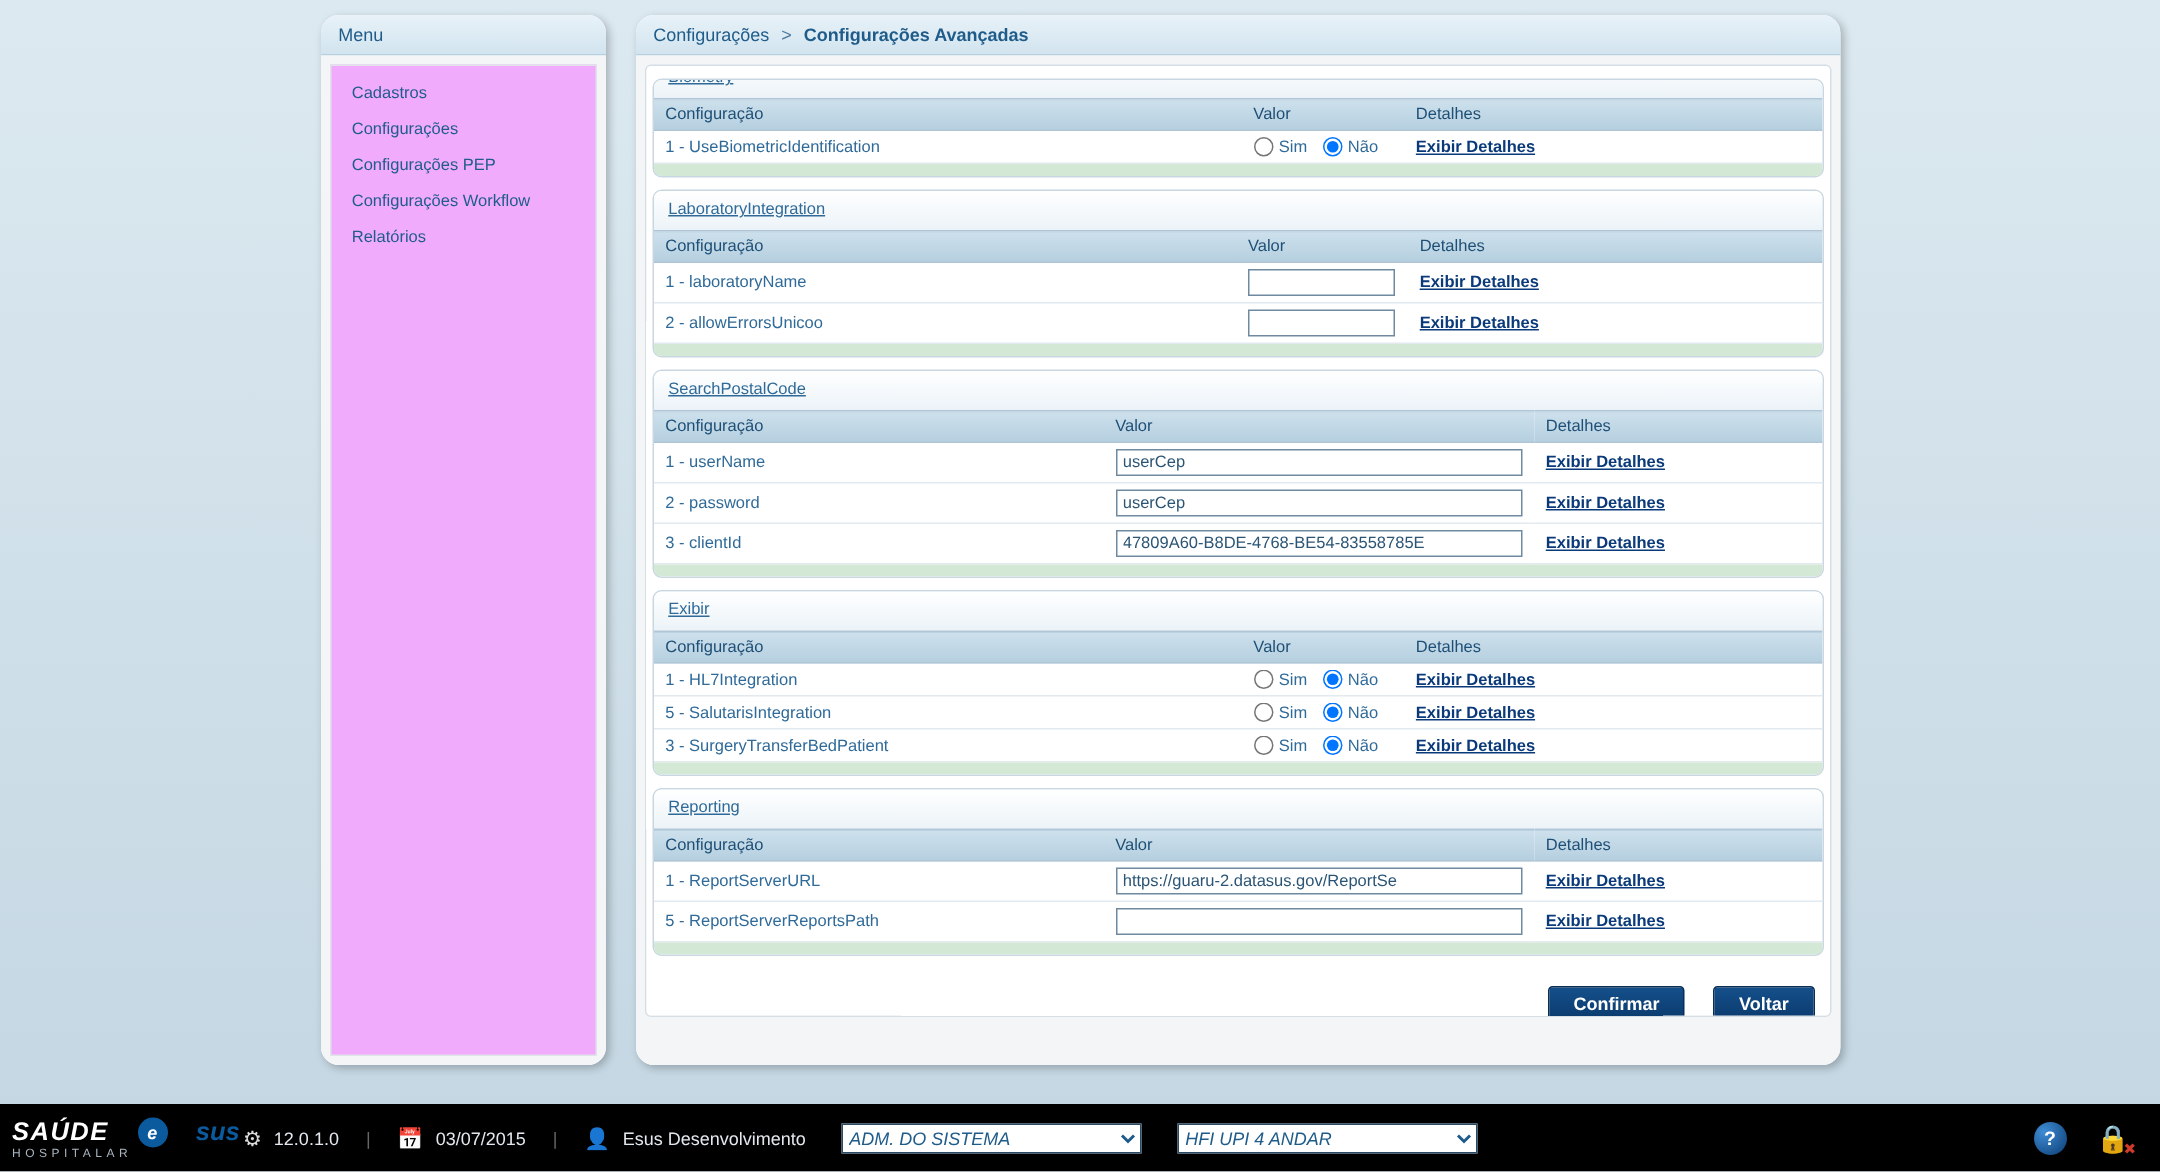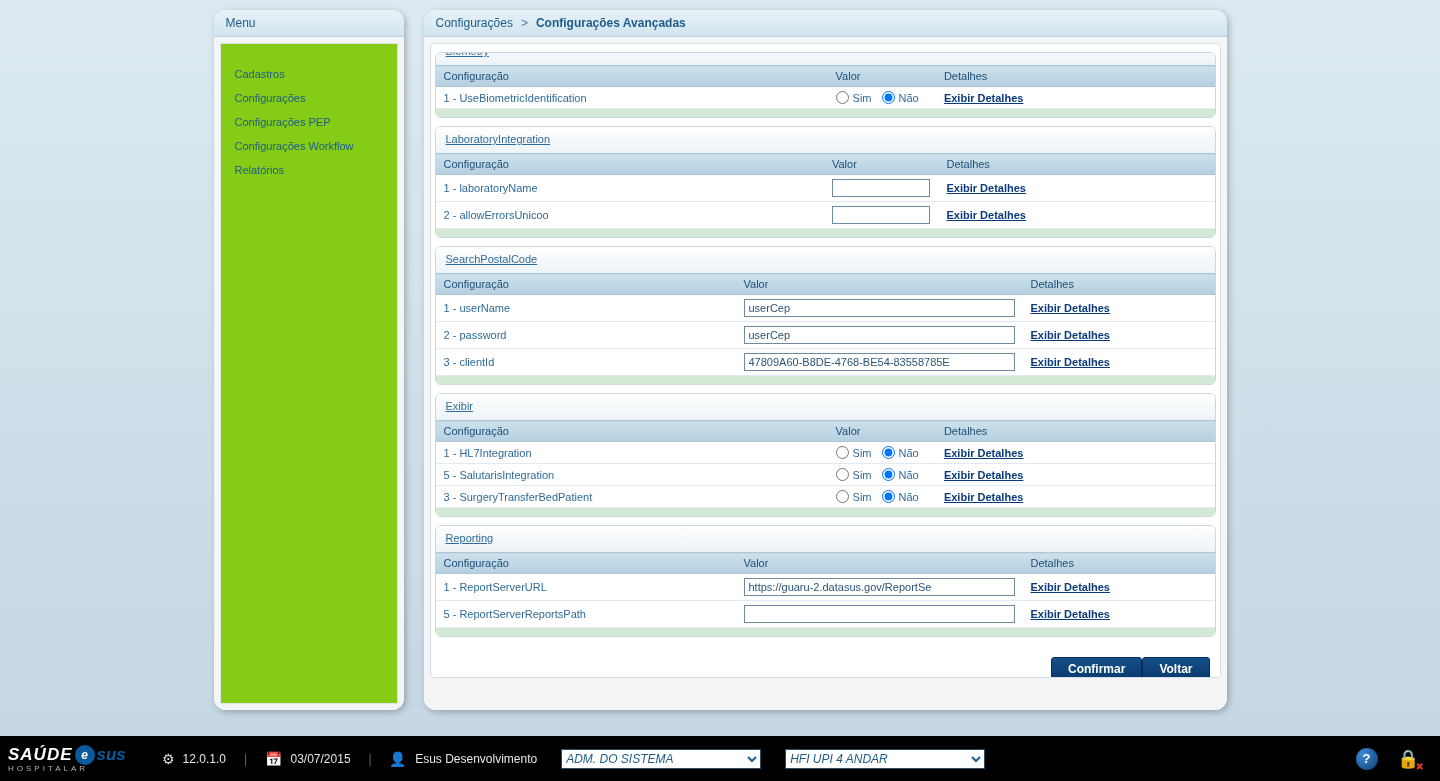--- a/index.html
+++ b/index.html
@@ -36,24 +36,24 @@
   }
   .shell-body {
     background: #f3f5f6;
     padding: 6px;
     flex: 1;
     overflow: hidden;
   }
   .sidebar { width: 190px; height: 700px; }
   .main { width: 803px; height: 700px; }
   .menu-inner {
-    background: #84cc16;
+    background: #f0abfc;
     border: 1px solid #e0e4e8;
     height: 100%;
-    padding: 18px 0;
+    padding: 6px 0;
   }
   .menu-item {
     color: #1f5c8a;
     padding: 6px 14px;
     cursor: pointer;
   }
   .breadcrumb { display: flex; gap: 8px; align-items: center; }
   .breadcrumb .sep { color: #4a7a9e; }
   .breadcrumb .current { font-weight: bold; }
   .main-body {
@@ -124,21 +124,21 @@
     padding: 2px 4px;
     color: #2b5575;
     width: 100%;
   }
   .footer-strip {
     background: linear-gradient(to bottom,#d4e8d6 0%, #d4e8d6 100%);
     height: 8px;
   }
   .actions {
     display: flex;
-    gap: 0;
+    gap: 19px;
     justify-content: flex-end;
     padding: 12px 6px 8px 6px;
     background: #fff;
   }
   .btn {
     background: linear-gradient(to bottom,#154f8a 0%, #0a3a6d 100%);
     color: #fff;
     border: 1px solid #082e57;
     border-radius: 3px;
     padding: 4px 16px;
@@ -158,21 +158,21 @@
     font-size: 12px;
   }
   .logo {
     width: 150px;
     padding: 0 8px;
     display: flex;
     flex-direction: column;
     align-items: flex-start;
     justify-content: center;
   }
-  .logo-line1 { display:flex; align-items:center; gap:2px;}
+  .logo-line1 { display:flex; align-items:center; gap:19px;}
   .logo-s { color:#fff; font-weight:bold; font-size:17px; letter-spacing:1px; font-style: italic;}
   .logo-badge {
     background:#0b5a9e; border-radius:50%; width:20px; height:20px;
     display:inline-flex; align-items:center; justify-content:center;
     color:#fff; font-weight:bold; font-size:12px; font-style: italic;
   }
   .logo-sus { color:#0b5a9e; font-weight:bold; font-size:17px; font-style: italic;}
   .logo-sub { color:#aab5c0; font-size:8px; letter-spacing:3px; margin-top:-1px;}
   .bottombar .seg { display:flex; align-items:center; gap:8px; padding:0 12px;}
   .bottombar .sep { color:#666; padding:0 6px;}

